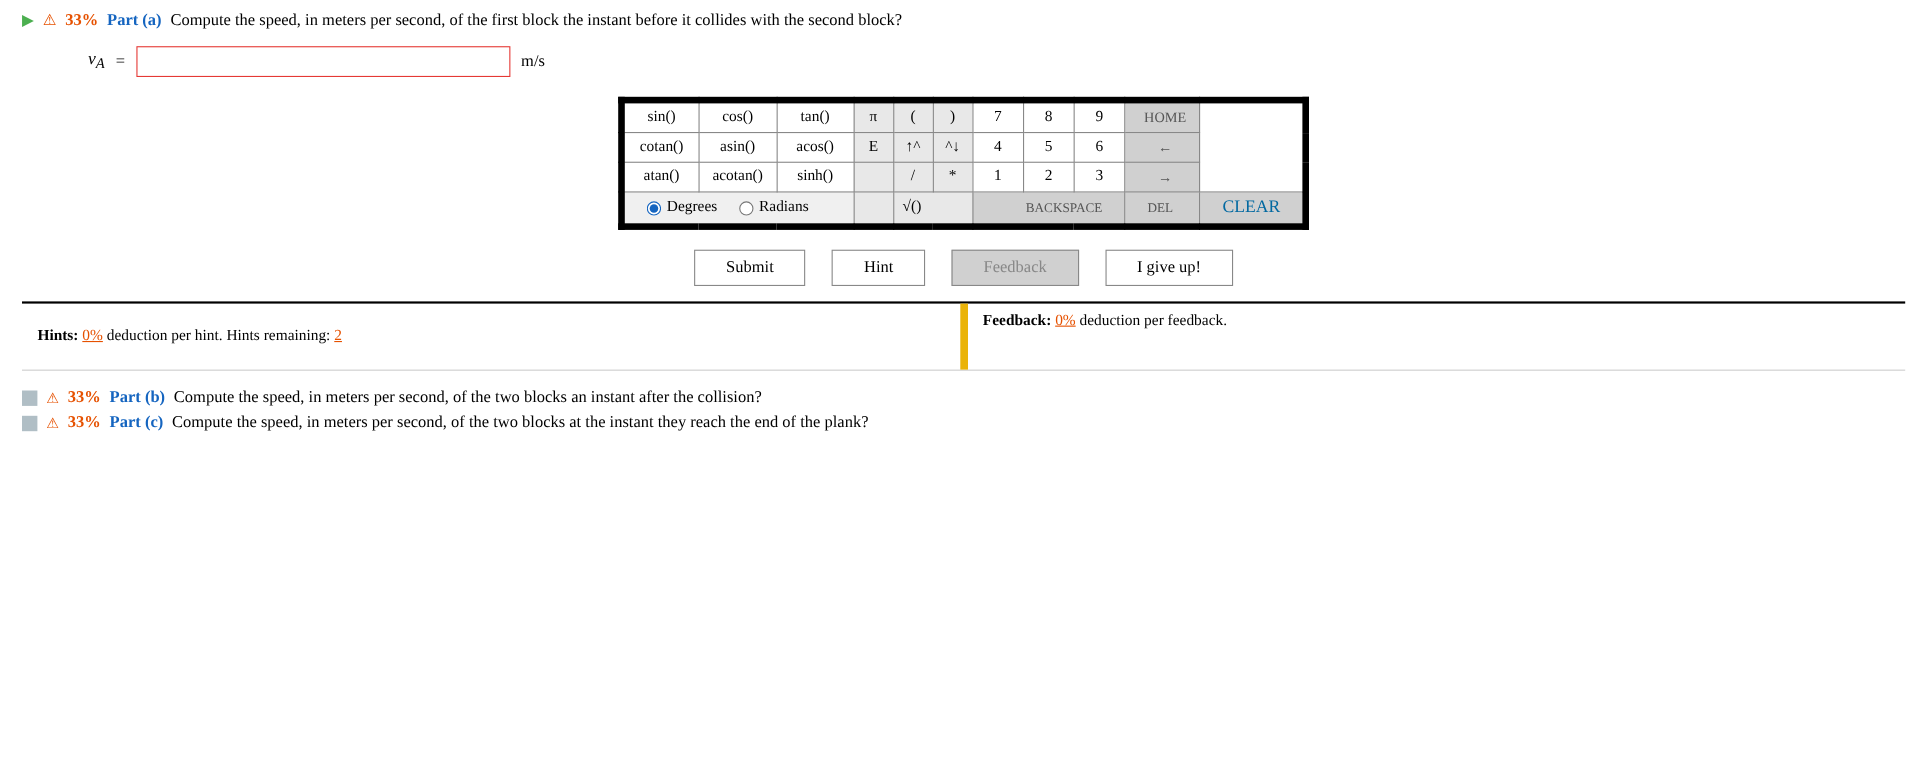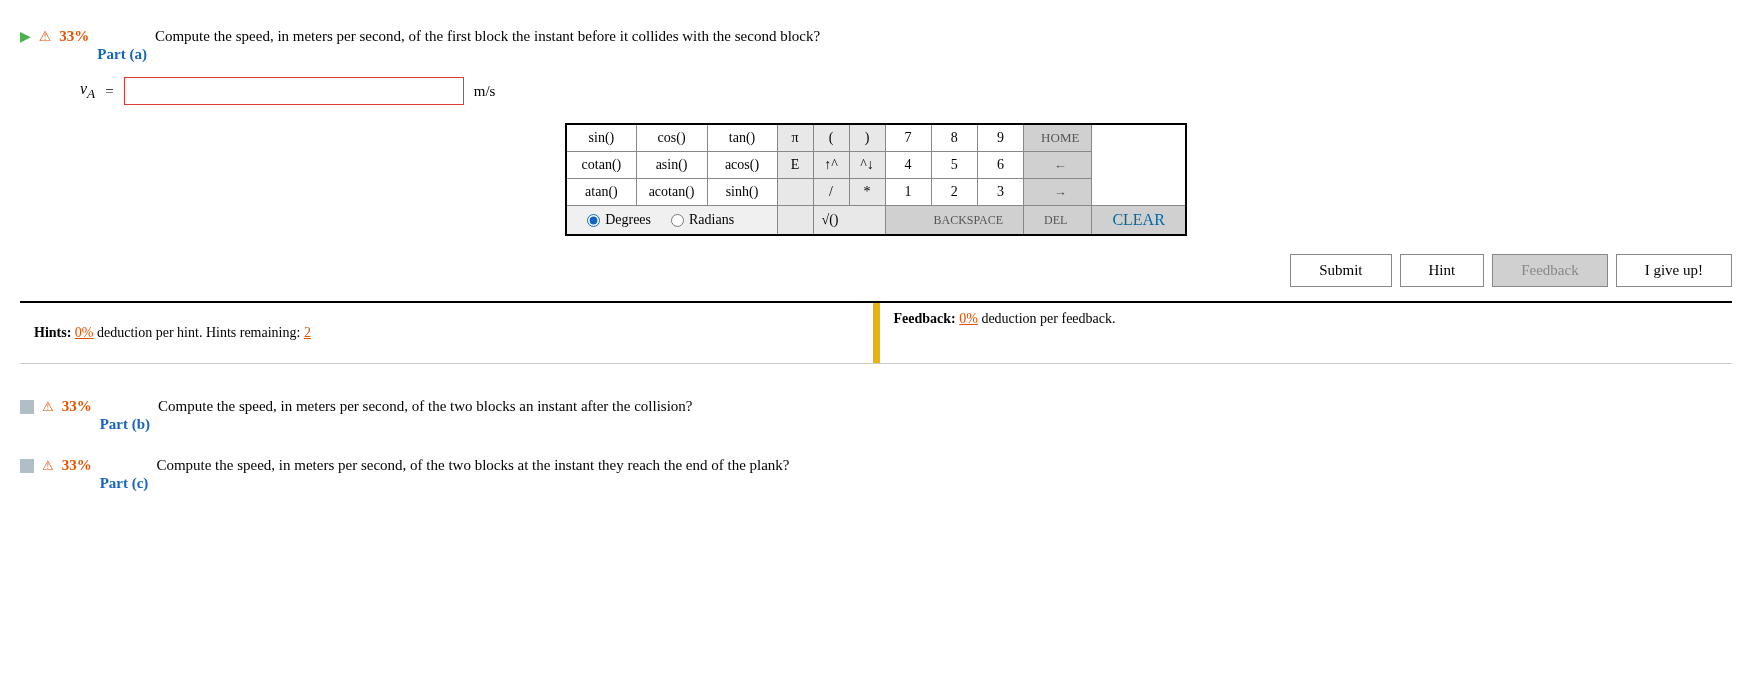--- a/index.html
+++ b/index.html
@@ -37,21 +37,20 @@
     }
 
     .part-percent {
       color: #e65100;
       font-weight: bold;
     }
 
     .part-label {
       color: #1565c0;
       font-weight: bold;
-      margin-top: 36px;
     }
 
     .part-question {
       font-size: 15px;
       color: #000;
     }
 
     
     .input-row {
       display: flex;
@@ -87,21 +86,21 @@
       margin-bottom: 18px;
     }
 
     .calc-wrapper {
       display: flex;
       flex-direction: column;
     }
 
     .calc-table {
       border-collapse: collapse;
-      border: 2px solid #000000;
+      border: 6px solid #000000;
     }
 
     .calc-table td {
       border: 1px solid #888;
       padding: 5px 12px;
       text-align: center;
       min-width: 70px;
       cursor: pointer;
       background: #fff;
       font-size: 14px;
@@ -168,22 +167,22 @@
       font-size: 14px;
     }
 
     input[type="radio"] {
       accent-color: #1565c0;
     }
 
     
     .action-buttons {
       display: flex;
-      justify-content: flex-end;
-      gap: 8px;
+      justify-content: center;
+      gap: 24px;
       margin-bottom: 14px;
     }
 
     .action-btn {
       border: 1px solid #888;
       background: #fff;
       padding: 7px 28px;
       font-size: 15px;
       cursor: pointer;
       font-family: Georgia, serif;

